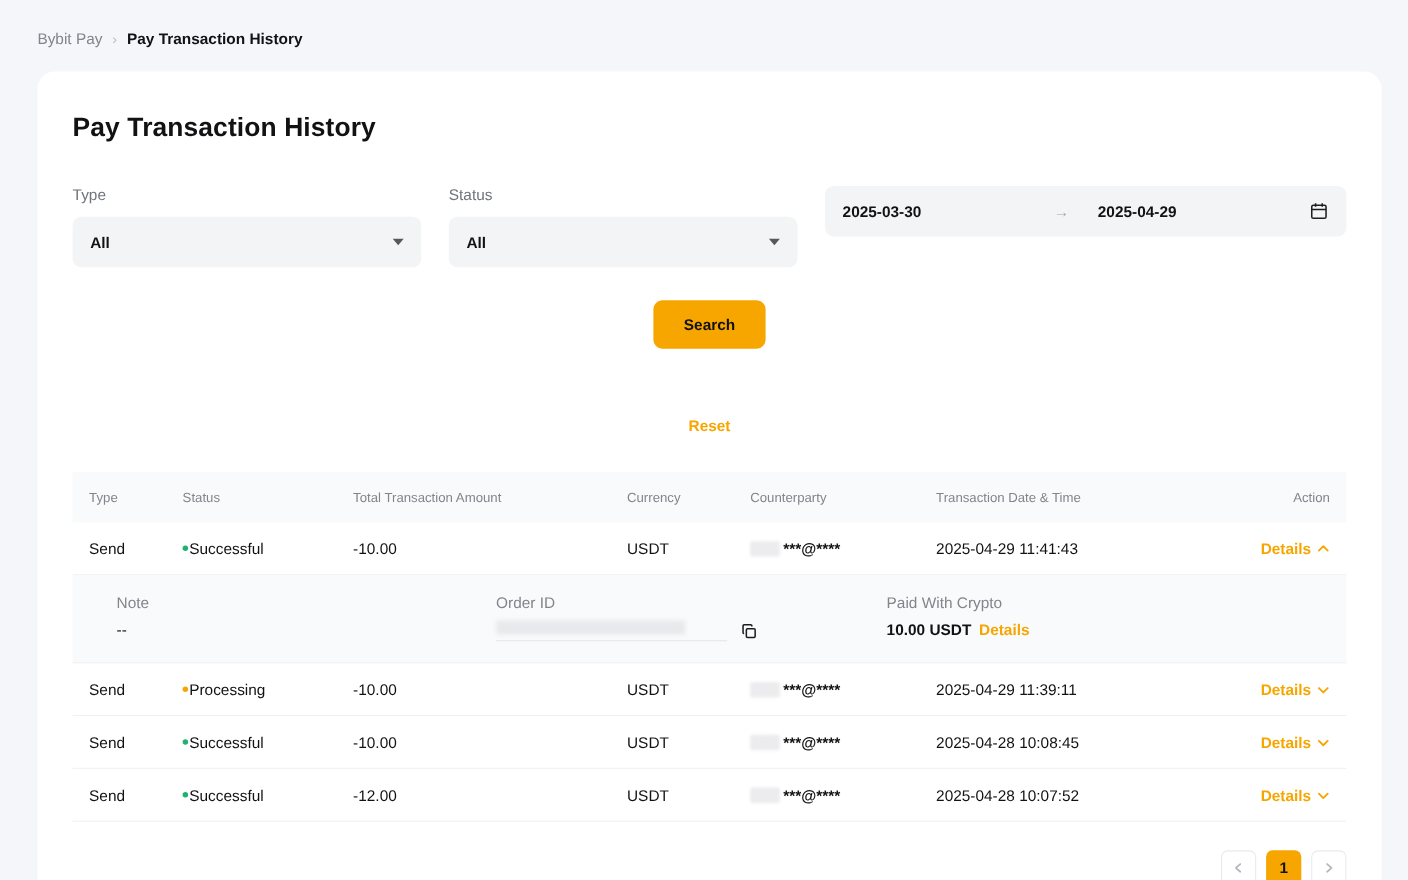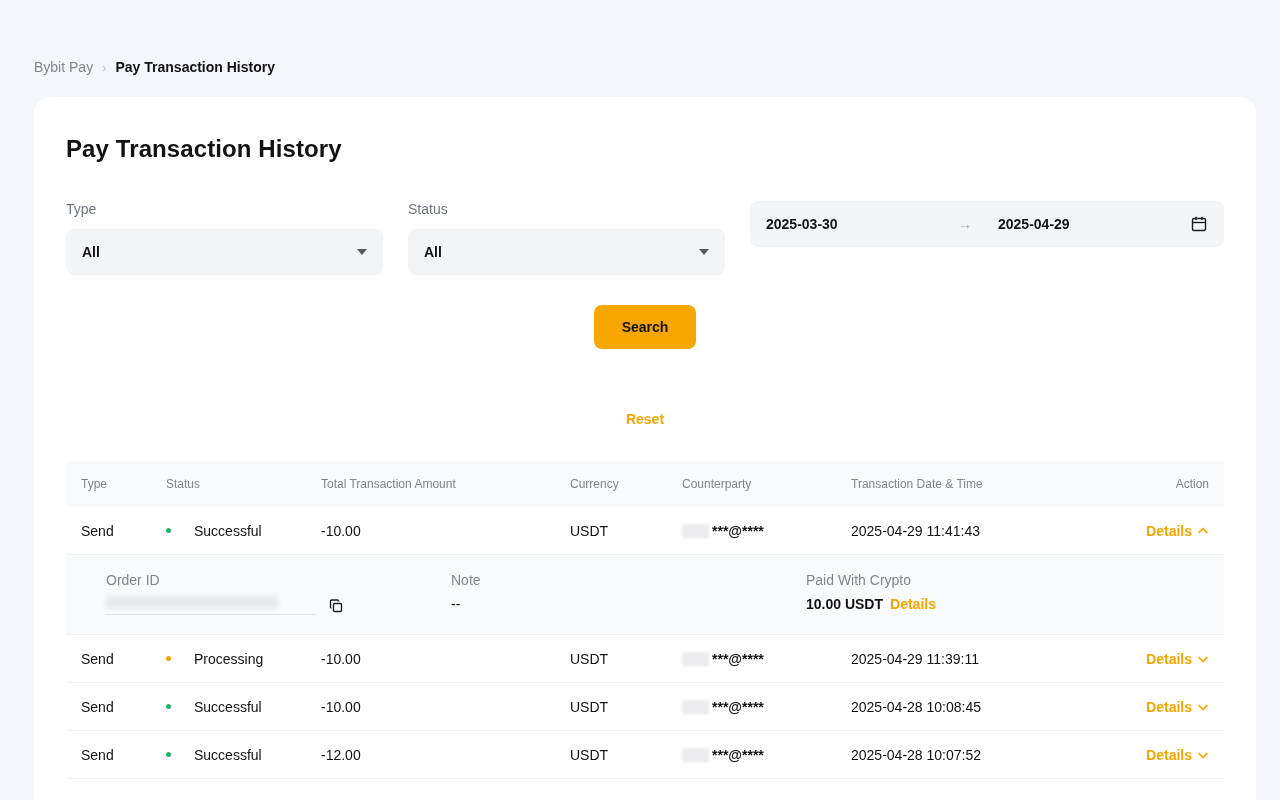--- a/index.html
+++ b/index.html
@@ -12,21 +12,21 @@
     --border: #f0f1f3;
   }
   html, body { width: 1280px; height: 800px; overflow: hidden; }
   body {
     font-family: "Liberation Sans", sans-serif;
     background: #f5f6f9;
     color: var(--text);
   }
 
   
-  .breadcrumb { display: flex; align-items: center; gap: 9px; padding: 27px 34px 22px; font-size: 14px; margin-top: 32px; }
+  .breadcrumb { display: flex; align-items: center; gap: 9px; padding: 27px 34px 22px; font-size: 14px; }
   .breadcrumb .parent { color: var(--muted); cursor: pointer; }
   .breadcrumb .sep { color: #b9bdc4; font-size: 13px; }
   .breadcrumb .current { color: var(--text); font-weight: 700; }
 
   
   .card {
     background: #fff; border-radius: 16px;
     margin: 0 24px 0 34px; padding: 38px 32px 40px;
     min-height: 695px;
   }
@@ -73,21 +73,21 @@
     align-items: center; padding: 0 15px;
   }
   .t-header {
     background: #f9fafb; height: 46px;
     color: var(--muted); font-size: 12px;
   }
   .t-header .h-action { text-align: right; }
   .t-row { height: 48px; border-bottom: 1px solid var(--border); font-size: 14px; }
   .cell { white-space: nowrap; }
   .c-type, .c-amount, .c-currency, .c-datetime { font-weight: 400; }
-  .c-status { display: flex; align-items: center; gap: 23px; font-weight: 400; }
+  .c-status { display: flex; align-items: center; gap: 1px; font-weight: 400; }
   .dot { width: 5px; height: 5px; border-radius: 50%; flex: 0 0 auto; }
   .dot.success { background: var(--success); }
   .dot.processing { background: var(--processing); }
   .c-counterparty { display: flex; align-items: center; font-weight: 700; }
   .redact-sm {
     width: 27px; height: 14px; background: #ececee; border-radius: 2px;
     filter: blur(1.5px); margin-right: 3px;
   }
   .c-action {
     display: flex; justify-content: flex-end; align-items: center; gap: 5px;
@@ -203,36 +203,36 @@
       <div class="cell c-action">
         <span>Details</span>
         <svg width="12" height="12" viewBox="0 0 12 12" fill="none" stroke="currentColor" stroke-width="1.7" stroke-linecap="round" stroke-linejoin="round">
             <path d="M2 7.5 L6 3.5 L10 7.5"></path>
           </svg>
       </div>
     </div>
 
     <div class="detail-panel">
       <div>
+        <div class="dp-label">Note</div>
+        <div class="dp-value dp-note-value">--</div>
+      </div>
+      <div>
         <div class="dp-label">Order ID</div>
         <div class="dp-value">
           <span class="orderid-line">
             <span class="redact-lg"></span>
           </span>
           <svg class="copy-icon" width="16" height="16" viewBox="0 0 16 16" fill="none" stroke="currentColor" stroke-width="1.4">
             <rect x="5.5" y="5.5" width="8" height="8" rx="1"></rect>
             <path d="M10.5 3.5 V3 a1 1 0 0 0 -1 -1 H3.5 a1 1 0 0 0 -1 1 V9 a1 1 0 0 0 1 1 H3"></path>
           </svg>
         </div>
       </div>
       <div>
-        <div class="dp-label">Note</div>
-        <div class="dp-value dp-note-value">--</div>
-      </div>
-      <div>
         <div class="dp-label">Paid With Crypto</div>
         <div class="dp-value">
           <span class="dp-paid-amount">10.00 USDT</span>
           <span class="dp-paid-link">Details</span>
         </div>
       </div>
     </div>
 
     <div class="t-row">
       <div class="cell c-type">Send</div>

